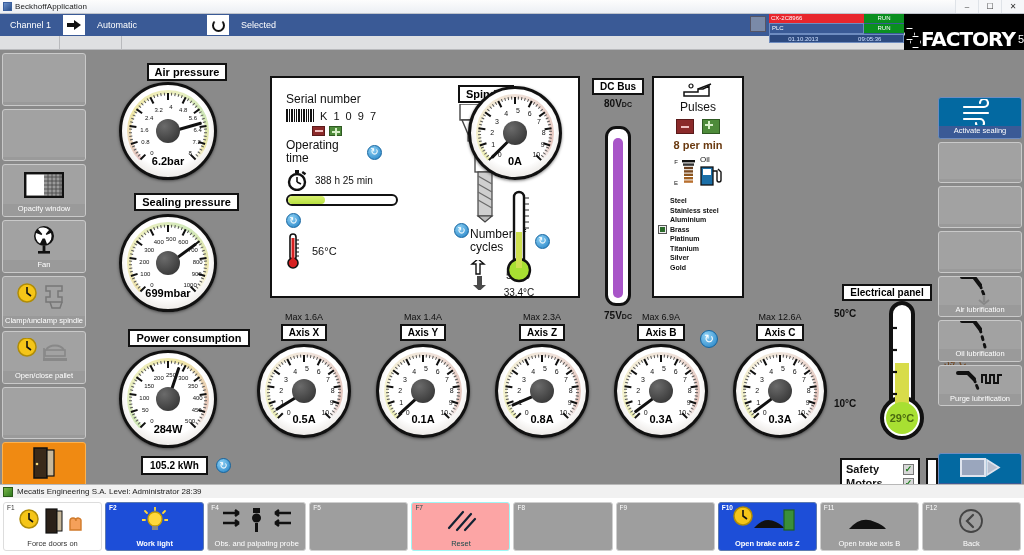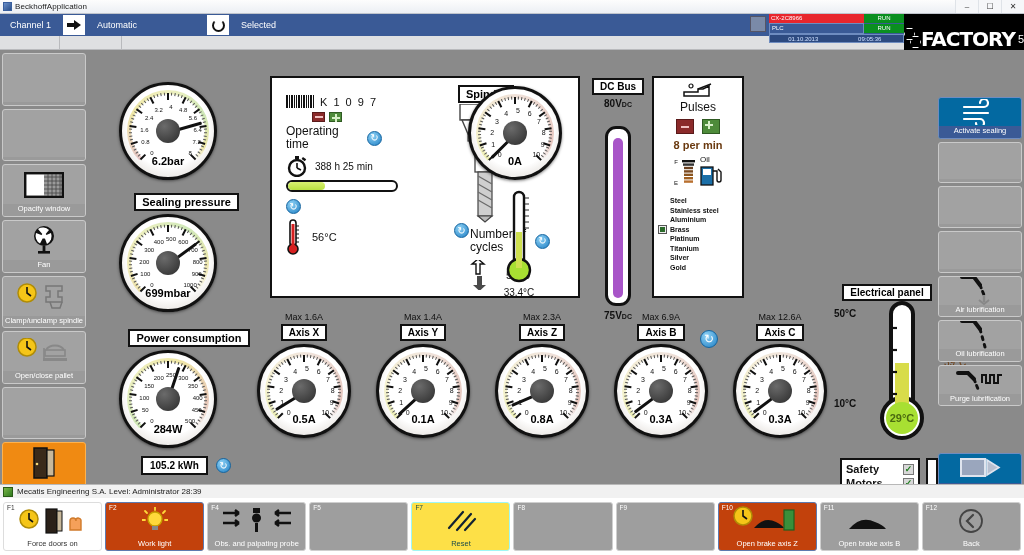--- a/index.html
+++ b/index.html
@@ -128,23 +128,23 @@
     background:#fff;display:flex;gap:3px;padding:4px 3px;}
   .fkey{flex:1;background:#9e9e9e;border:1px solid #cfcfcf;border-radius:3px;
     position:relative;display:flex;flex-direction:column;align-items:center;
     justify-content:flex-end;overflow:hidden;}
   .fkey .fnum{position:absolute;left:3px;top:1px;font-size:6.5px;color:#fff;}
   .fkey .ficon{flex:1;display:flex;align-items:center;justify-content:center;width:100%;}
   .fkey .flabel{width:100%;text-align:center;font-size:7.5px;color:#fff;
     line-height:8.5px;padding-bottom:2px;}
   .fkey.white{background:#fff;border-color:#ddd;}
   .fkey.white .flabel,.fkey.white .fnum{color:#333;}
-  .fkey.blue{background:#c2410c;border-color:#5d7ab0;}
+  .fkey.blue{background:#1d4ed8;border-color:#5d7ab0;font-weight:bold;}
   .fkey.red{background:#e8262d;border-color:#ff6b6b;}
-  .fkey.cyan{background:#fde047;border-color:#9ef7f6;}
+  .fkey.cyan{background:#fca5a5;border-color:#9ef7f6;}
   .fkey.cyan .flabel,.fkey.cyan .fnum{color:#1a4a4a;}
   .matlist{font-size:7px;line-height:9.5px;color:#111;}
 </style>
 </head>
 <body>
 
 <div class="titlebar">
   <div class="tb-icon"></div>
   <div class="tb-title">BeckhoffApplication</div>
   <div class="tb-btns">
@@ -282,20 +282,23 @@
           <rect x="16" y="3" width="7" height="26" fill="#c8b89a" stroke="#111" stroke-width="1.2"></rect>
           <circle cx="6" cy="17" r="1.3" fill="#f5d878"></circle>
         </svg>
       </div>
       <div class="lbl">Open/Close doors</div>
     </div>
   </div>
 
   <div class="content">
 
+    <div style="position:absolute;left:20px;top:12px;width:150px;">
+      <div style="text-align:center;"><span class="tag">Air pressure</span></div>
+    </div>
     <div class="gauge" id="g-air" style="left:27px;top:32px;width:98px;height:98px;position:absolute;">
       <div class="arcband" style="background:conic-gradient(from 225deg,#e8c8c8 0deg,#f0e8a8 70deg,#eef0c0 140deg,#cfe8b8 200deg,#f0e8a8 250deg,transparent 270deg);"></div>
       <div class="face" style="inset:9px;"></div>
       <div class="tickwrap">
           <div class="tick" style="width: 7px; transform: rotate(135deg) translateX(32px);"></div>
           <div class="tick" style="height: 1px; width: 3px; background: rgb(85, 85, 85); transform: rotate(140.4deg) translateX(36px);"></div>
           <div class="tick" style="height: 1px; width: 3px; background: rgb(85, 85, 85); transform: rotate(145.8deg) translateX(36px);"></div>
           <div class="tick" style="height: 1px; width: 3px; background: rgb(85, 85, 85); transform: rotate(151.2deg) translateX(36px);"></div>
           <div class="tick" style="height: 1px; width: 3px; background: rgb(85, 85, 85); transform: rotate(156.6deg) translateX(36px);"></div>
           <div class="tlabel" style="font-size: 6px; left: 29.9081px; top: 68.0919px;">0</div>
@@ -510,20 +513,21 @@
       <div class="hub" style="width:24px;height:24px;"></div>
       <div class="val">284W</div>
     </div>
     <div style="position:absolute;left:28px;top:406px;display:flex;align-items:center;gap:8px;padding-left:21px;">
       <span class="tag" style="font-size:10px;padding:2px 7px;">105.2 kWh</span>
       <span class="refresh">↻</span>
     </div>
 
     <div class="panel-box" style="left:178px;top:26px;width:310px;height:222px;">
       <div style="position:absolute;left:14px;top:14px;width:165px;">
+        <div style="font-size:12px;color:#111;">Serial number</div>
         <div style="display:flex;align-items:center;gap:6px;margin-top:3px;">
           <span class="barcode">
             <i class="w"></i>
               <i></i>
               <i class="w"></i>
               <i></i>
               <i></i>
               <i class="w"></i>
               <i></i>
               <i class="w"></i>

